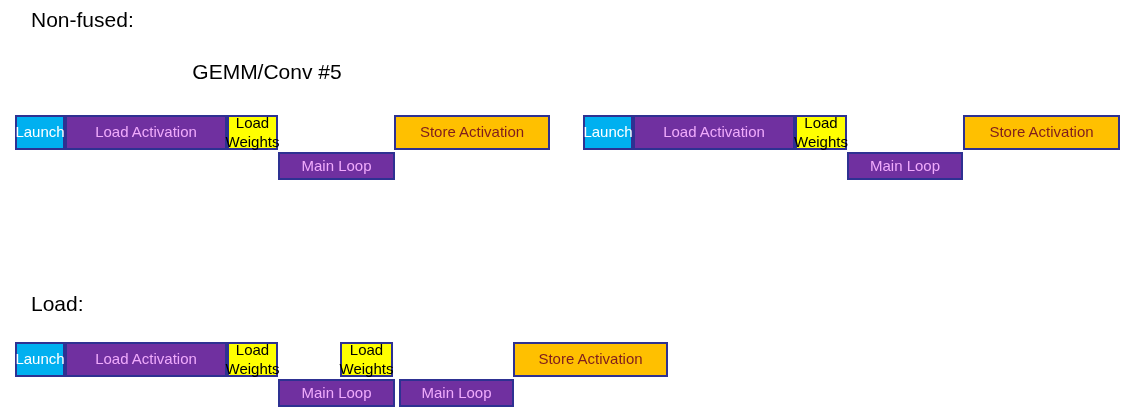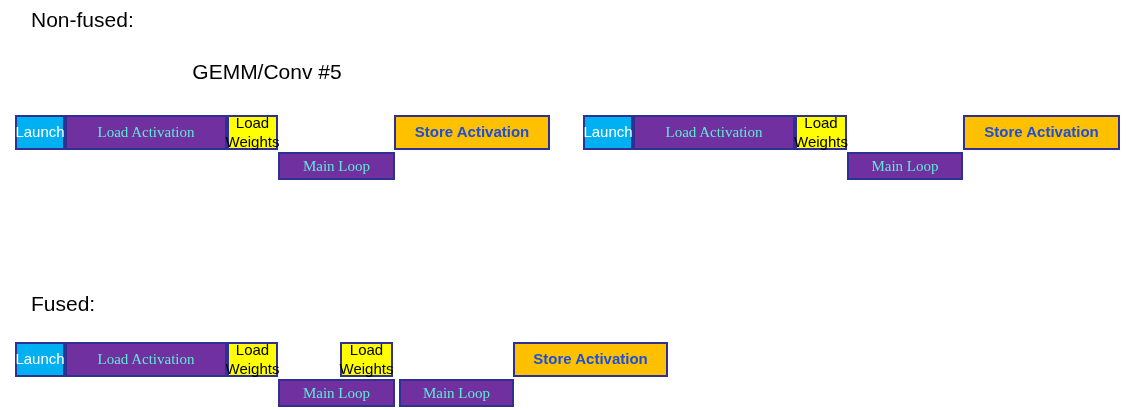--- a/index.html
+++ b/index.html
@@ -21,23 +21,23 @@
     text-align:center;white-space:nowrap;
   }
   .block{
     position:absolute;box-sizing:border-box;
     border:2px solid var(--c-border,#2E3192);
     display:flex;align-items:center;justify-content:center;
     text-align:center;font-size:15px;line-height:1.1;
     overflow:visible;
   }
   .c-launch{background:var(--c-launch,#00B0F0);color:#fff;}
-  .c-load{background:var(--c-load,#7030A0);color:#5eead4;font-family:Liberation Serif, serif;}
+  .c-load{background:var(--c-load,#7030A0);color:#f0abfc;}
   .c-weights{background:var(--c-weights,#FFFF00);color:#000;font-size:15px;line-height:1.25;}
-  .c-store{background:var(--c-store,#FFC000);color:#1d4ed8;font-weight:bold;}
+  .c-store{background:var(--c-store,#FFC000);color:#7f1d1d;}
   .row-top{top:115px;height:35px;}
   .row-ml{top:152px;height:28px;}
   .frow-top{top:342px;height:35px;}
   .frow-ml{top:379px;height:28px;}
 </style>
 </head>
 <body>
 
 <div id="canvas">
 
@@ -50,21 +50,21 @@
   <div class="block c-weights row-top" style="left:227px;width:51px;">Load Weights</div>
   <div class="block c-load row-ml" style="left:278px;width:117px;">Main Loop</div>
   <div class="block c-store row-top" style="left:394px;width:156px;">Store Activation</div>
 
   <div class="block c-launch row-top" style="left:583px;width:50px;">Launch</div>
   <div class="block c-load row-top" style="left:633px;width:162px;">Load Activation</div>
   <div class="block c-weights row-top" style="left:795px;width:52px;">Load Weights</div>
   <div class="block c-load row-ml" style="left:847px;width:116px;">Main Loop</div>
   <div class="block c-store row-top" style="left:963px;width:157px;">Store Activation</div>
 
-  <div class="section-heading" style="top:292px;">Fused:</div>
+  <div class="section-heading" style="top:292px;">Load:</div>
 
   <div class="block c-launch frow-top" style="left:15px;width:50px;">Launch</div>
   <div class="block c-load frow-top" style="left:65px;width:162px;">Load Activation</div>
   <div class="block c-weights frow-top" style="left:227px;width:51px;">Load Weights</div>
   <div class="block c-load frow-ml" style="left:278px;width:117px;">Main Loop</div>
   <div class="block c-weights frow-top" style="left:340px;width:53px;">Load Weights</div>
   <div class="block c-load frow-ml" style="left:399px;width:115px;">Main Loop</div>
   <div class="block c-store frow-top" style="left:513px;width:155px;">Store Activation</div>
 
 </div>

